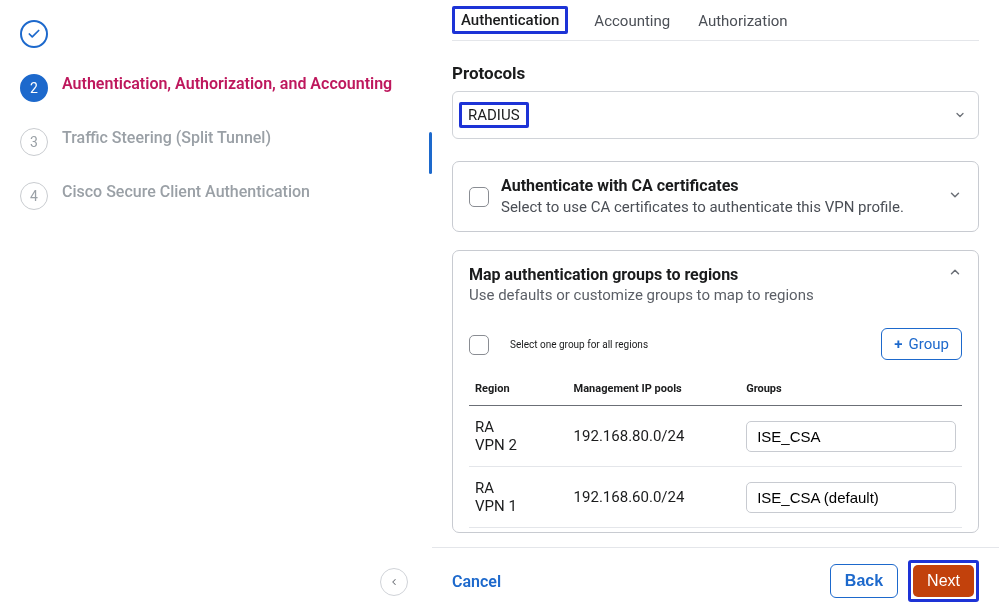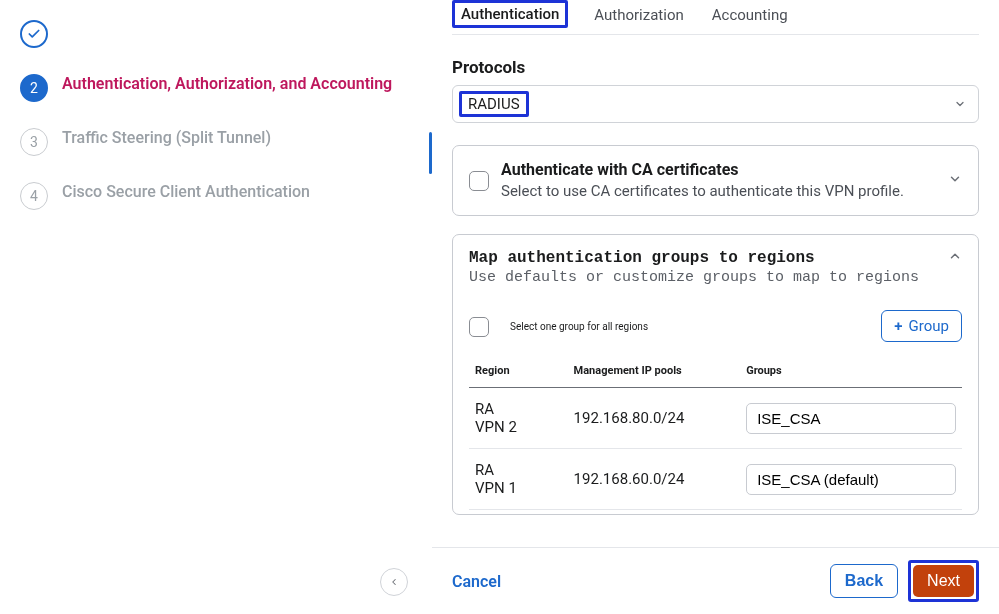--- a/index.html
+++ b/index.html
@@ -82,36 +82,36 @@
   
   .main {
     flex: 1;
     display: flex; flex-direction: column;
     padding: 0 20px 0 20px;
     position: relative;
   }
   .tabs {
     display: flex; gap: 24px;
     border-bottom: 1px solid #e4e6ea;
-    padding: 0 0 0 0;
+    padding: 6px 0 0 0;
   }
   .tab {
     padding: 6px 2px 10px 2px;
     font-size: 15px;
     color: #4b4f56;
     cursor: pointer;
   }
   .tab.active { color: #1b1c1d; font-weight: 500; }
   .tab.highlight { border: 3px solid #1d33d6; border-radius: 2px; padding: 2px 6px 2px 6px; margin-bottom: 6px;}
   .section-label { font-weight: 700; font-size: 17px; margin-top: 22px; }
   .select {
     margin-top: 8px;
     border: 1px solid #d0d3d8;
     border-radius: 6px;
-    height: 38px;
+    height: 48px;
     display: flex; align-items: center; justify-content: space-between;
     padding: 0 12px 0 6px;
     cursor: pointer;
   }
   .select .value-box {
     border: 3px solid #1d33d6;
     border-radius: 2px;
     padding: 1px 6px;
     font-size: 15px;
   }
@@ -134,21 +134,21 @@
   }
   .panel-title { font-weight: 700; font-size: 16px; }
   .panel-sub { color: #4b4f56; font-size: 15px; margin-top: 2px; line-height: 1.35; }
   .panel .expand { margin-left: auto; color: #6b6f76; cursor: pointer; }
   .panel2 {
     border: 1px solid #c8cbd1;
     border-radius: 7px;
     margin-top: 18px;
     padding: 14px 16px 4px 16px;
   }
-  .panel2 .hdr-row { display: flex; align-items: flex-start; font-family: Liberation Mono, monospace; }
+  .panel2 .hdr-row { display: flex; align-items: flex-start; }
   .panel2 .hdr-text { flex: 1; }
   .panel2-title { font-weight: 700; font-size: 16px; }
   .panel2-sub { color: #5b5f66; font-size: 15px; margin-top: 2px; }
   .selectall-row {
     display: flex; align-items: center; gap: 12px;
     margin-top: 24px;
   }
   .selectall-row .lbl { font-size: 10px; color: #1b1c1d; margin-left: 9px; }
   .group-btn {
     margin-left: auto;
@@ -265,22 +265,22 @@
       <svg width="10" height="10" viewBox="0 0 24 24" fill="none" stroke="#6b6f76" stroke-width="2.5" stroke-linecap="round" stroke-linejoin="round">
           <polyline points="15 18 9 12 15 6"></polyline>
         </svg>
     </div>
   </div>
 
   <div class="main">
     <div class="main-scroll">
       <div class="tabs">
         <div class="tab active highlight">Authentication</div>
+        <div class="tab">Accounting</div>
         <div class="tab">Authorization</div>
-        <div class="tab">Accounting</div>
       </div>
 
       <div class="section-label">Protocols</div>
       <div class="select">
         <span class="value-box">RADIUS</span>
         <span class="chev">
           <svg viewBox="0 0 24 24" fill="none" stroke="#6b6f76" stroke-width="2.5" stroke-linecap="round" stroke-linejoin="round">
               <polyline points="6 9 12 15 18 9"></polyline>
             </svg>
         </span>

